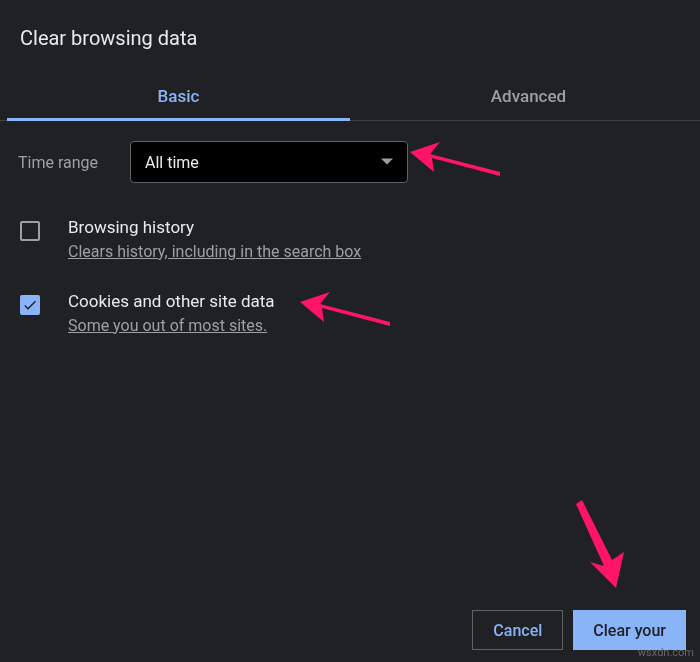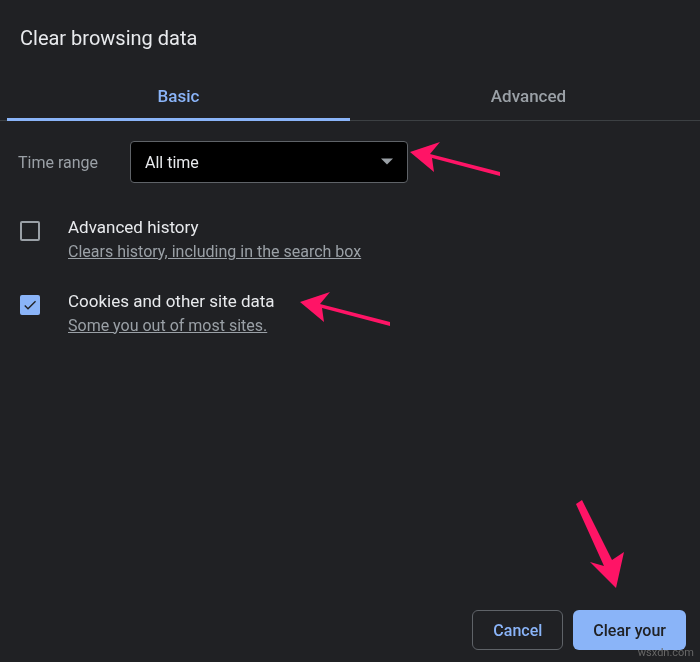--- a/index.html
+++ b/index.html
@@ -112,21 +112,21 @@
   }
   .footer {
     position: absolute;
     bottom: 12px;
     right: 14px;
     display: flex;
     gap: 10px;
   }
   .btn {
     height: 40px;
-    border-radius: 6px;
+    border-radius: 0;
     font-size: 16px;
     font-weight: 500;
     padding: 0 20px;
     cursor: pointer;
     display: flex;
     align-items: center;
     justify-content: center;
   }
   .btn-secondary {
     background: transparent;
@@ -171,21 +171,21 @@
           </svg>
       </span>
     </div>
   </div>
 
   <div class="option-row">
     <div class="checkbox">
       
     </div>
     <div class="opt-text">
-      <div class="opt-title">Advanced history</div>
+      <div class="opt-title">Browsing history</div>
       <div class="opt-desc">Clears history, including in the search box</div>
     </div>
   </div>
 
   <div class="option-row">
     <div class="checkbox checked">
       <svg viewBox="0 0 24 24">
           <path d="M9 16.2 4.8 12l-1.4 1.4L9 19 21 7l-1.4-1.4z" fill="#202124"></path>
         </svg>
     </div>

